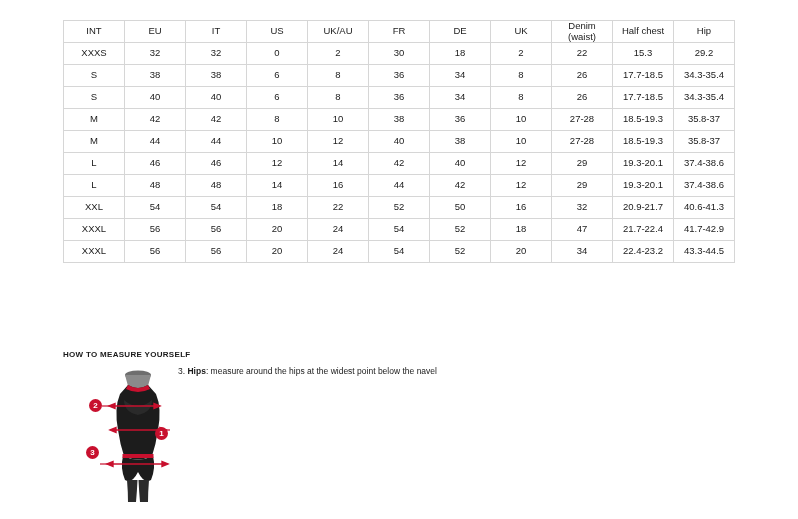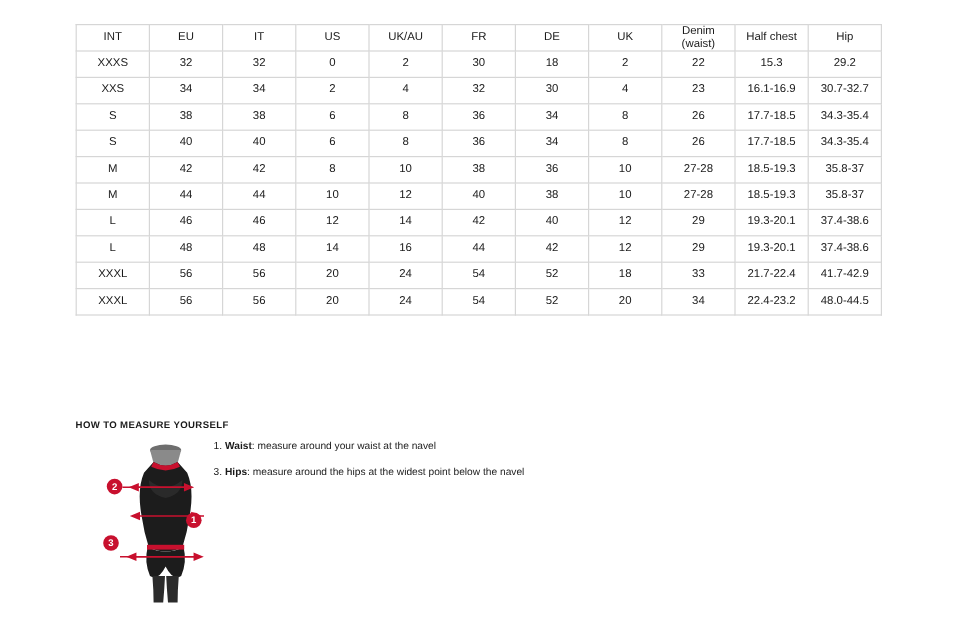--- a/index.html
+++ b/index.html
@@ -125,33 +125,20 @@
           <td>0</td>
           <td>2</td>
           <td>30</td>
           <td>18</td>
           <td>2</td>
           <td>22</td>
           <td>15.3</td>
           <td>29.2</td>
         </tr>
         <tr>
-          <td>XXS</td>
-          <td>34</td>
-          <td>34</td>
-          <td>2</td>
-          <td>4</td>
-          <td>32</td>
-          <td>30</td>
-          <td>4</td>
-          <td>23</td>
-          <td>16.1-16.9</td>
-          <td>30.7-32.7</td>
-        </tr>
-        <tr>
           <td>S</td>
           <td>38</td>
           <td>38</td>
           <td>6</td>
           <td>8</td>
           <td>36</td>
           <td>34</td>
           <td>8</td>
           <td>26</td>
           <td>17.7-18.5</td>
@@ -216,44 +203,57 @@
           <td>14</td>
           <td>16</td>
           <td>44</td>
           <td>42</td>
           <td>12</td>
           <td>29</td>
           <td>19.3-20.1</td>
           <td>37.4-38.6</td>
         </tr>
         <tr>
+          <td>XXL</td>
+          <td>54</td>
+          <td>54</td>
+          <td>18</td>
+          <td>22</td>
+          <td>52</td>
+          <td>50</td>
+          <td>16</td>
+          <td>32</td>
+          <td>20.9-21.7</td>
+          <td>40.6-41.3</td>
+        </tr>
+        <tr>
           <td>XXXL</td>
           <td>56</td>
           <td>56</td>
           <td>20</td>
           <td>24</td>
           <td>54</td>
           <td>52</td>
           <td>18</td>
-          <td>33</td>
+          <td>47</td>
           <td>21.7-22.4</td>
           <td>41.7-42.9</td>
         </tr>
         <tr>
           <td>XXXL</td>
           <td>56</td>
           <td>56</td>
           <td>20</td>
           <td>24</td>
           <td>54</td>
           <td>52</td>
           <td>20</td>
           <td>34</td>
           <td>22.4-23.2</td>
-          <td>48.0-44.5</td>
+          <td>43.3-44.5</td>
         </tr>
       </tbody>
     </table>
   </div>
 
   <div class="howto-title">HOW TO MEASURE YOURSELF</div>
 
   <div class="figure">
     <svg width="120" height="135" viewBox="0 0 120 135" xmlns="http://www.w3.org/2000/svg">
 
@@ -296,22 +296,18 @@
       <line x1="31" y1="96" x2="22" y2="96" stroke="#c8102e" stroke-width="1.2"></line>
     </svg>
   </div>
 
   <div class="num-badge badge-1">1</div>
   <div class="num-badge badge-2">2</div>
   <div class="num-badge badge-3">3</div>
 
   <div class="instructions">
     <div class="line">
-      <span>1.</span>
-      <b>Waist</b><span>: measure around your waist at the navel</span>
-    </div>
-    <div class="line">
       <span>3.</span>
       <b>Hips</b><span>: measure around the hips at the widest point below the navel</span>
     </div>
   </div>
 
 </div>
 
 </body></html>

